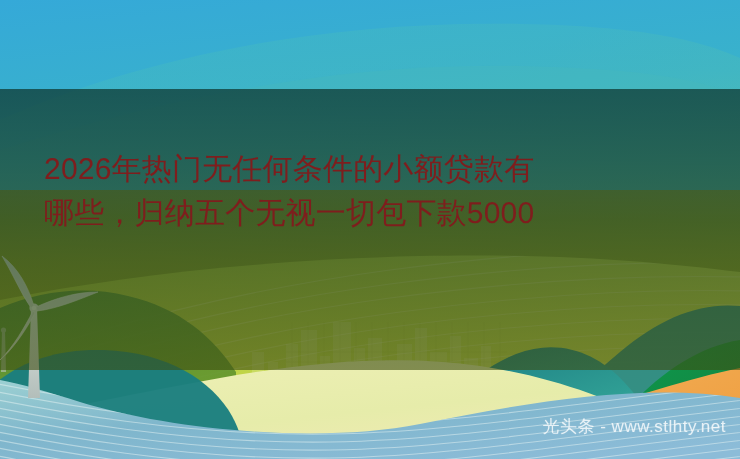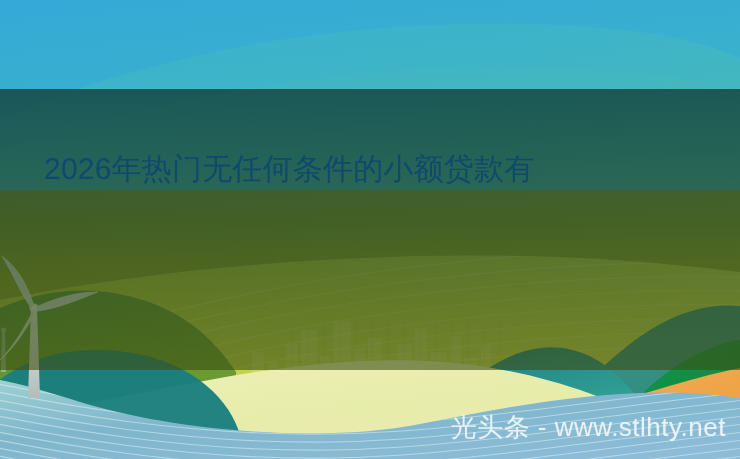--- a/index.html
+++ b/index.html
@@ -45,42 +45,42 @@
 
   
   #headline {
     position: absolute;
     left: 0;
     top: 148px;
     width: 736px;
     padding: 0 44px;
     box-sizing: border-box;
     text-align: center;
-    color: #0c4a6e;
+    color: #7f1d1d;
     font-size: 30px;
     line-height: 44px;
     letter-spacing: 0.2px;
     font-weight: 400;
     text-rendering: geometricPrecision;
   }
   #headline .l {
     display: block;
     white-space: nowrap;
   }
   #headline .l.first { text-align: left; }
   #headline .l.second { text-align: left; }
   #headline .l.third { text-align: center; }
 
   
   #watermark {
     position: absolute;
     right: 14px;
     top: 412px;
     color: rgba(255, 255, 255, 0.78);
-    font-size: 26px;
+    font-size: 17px;
     line-height: 30px;
     letter-spacing: 0.5px;
     white-space: nowrap;
     text-shadow: 0 0 2px rgba(255,255,255,0.18);
     margin-left: 44px;
   }
 </style>
 </head>
 <body>
 
@@ -288,17 +288,18 @@
       </g>
 
       <rect x="0" y="190" width="740" height="30" fill="url(#fadeDown)" opacity="0.25"></rect>
     </g>
   </svg>
 
   <div id="scrim"></div>
 
   <div id="headline">
     <span class="l first">2026年热门无任何条件的小额贷款有</span>
+    <span class="l second">哪些，归纳五个无视一切包下款5000</span>
   </div>
 
   <div id="watermark">光头条 - www.stlhty.net</div>
 
 </div>
 
 </body></html>

